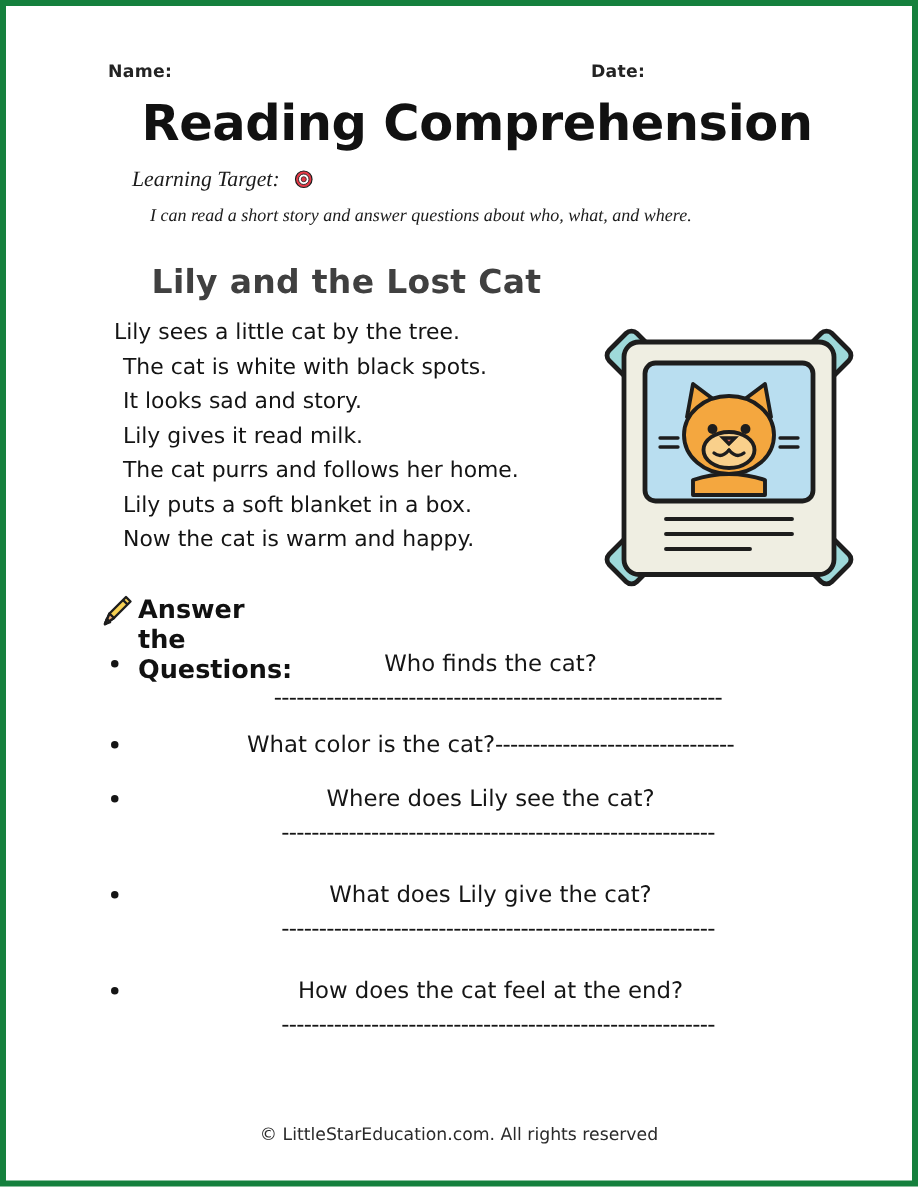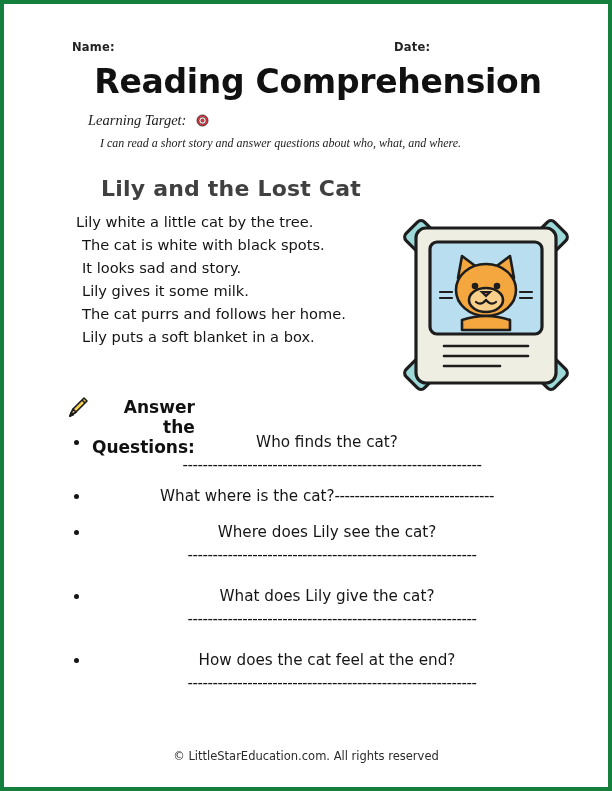--- a/index.html
+++ b/index.html
@@ -131,21 +131,20 @@
     top: 392px;
     height: 26px;
   }
   .q-head-label {
     position: absolute;
     left: 26px;
     top: 1px;
     font-size: 17px;
     font-weight: bold;
     color: #111;
-    text-align: right;
   }
   .pencil {
     position: absolute;
     left: 0; top: 0;
   }
 
   .q-list {
     position: absolute;
     left: 62px;
     top: 428px;
@@ -219,26 +218,27 @@
         <circle cx="13" cy="13" r="7" fill="#ffffff" stroke="#1d1d1d" stroke-width="1.2"></circle>
         <circle cx="13" cy="13" r="3.4" fill="#e63946" stroke="#1d1d1d" stroke-width="1"></circle>
       </svg>
     </span>
   </div>
   <div class="lt-text">I can read a short story and answer questions about who, what, and where.</div>
 
   <div class="story-title">Lily and the Lost Cat</div>
 
   <div class="story-lines">
-    <div>Lily white a little cat by the tree.</div>
+    <div>Lily sees a little cat by the tree.</div>
     <div>The cat is white with black spots.</div>
     <div>It looks sad and story.</div>
-    <div>Lily gives it some milk.</div>
+    <div>Lily gives it read milk.</div>
     <div>The cat purrs and follows her home.</div>
     <div>Lily puts a soft blanket in a box.</div>
+    <div>Now the cat is warm and happy.</div>
   </div>
 
   <div class="illus">
     <svg width="180" height="185" viewBox="0 0 180 185">
       <g stroke="#1d1d1d" stroke-width="3.2" stroke-linejoin="round" stroke-linecap="round">
 
         <rect x="12" y="12" width="26" height="26" rx="5" fill="#9ed9da" transform="rotate(-45 25 25)"></rect>
         <rect x="142" y="12" width="26" height="26" rx="5" fill="#9ed9da" transform="rotate(-45 155 25)"></rect>
         <rect x="12" y="148" width="26" height="26" rx="5" fill="#9ed9da" transform="rotate(-45 25 161)"></rect>
         <rect x="142" y="148" width="26" height="26" rx="5" fill="#9ed9da" transform="rotate(-45 155 161)"></rect>
@@ -298,21 +298,21 @@
       <div class="q-row">
         <span class="bullet"></span>
         <span>Who finds the cat?</span>
       </div>
       <div class="rule">------------------------------------------------------------</div>
     </div>
 
     <div class="q-item" style="margin-top:12px;margin-bottom:6px;">
       <div class="q-row">
         <span class="bullet"></span>
-        <span>What where is the cat?</span><span class="inline-rule">--------------------------------</span>
+        <span>What color is the cat?</span><span class="inline-rule">--------------------------------</span>
       </div>
     </div>
 
     <div class="q-item" style="margin-top:16px;margin-bottom:3px;">
       <div class="q-row">
         <span class="bullet"></span>
         <span>Where does Lily see the cat?</span>
       </div>
       <div class="rule">----------------------------------------------------------</div>
     </div>

